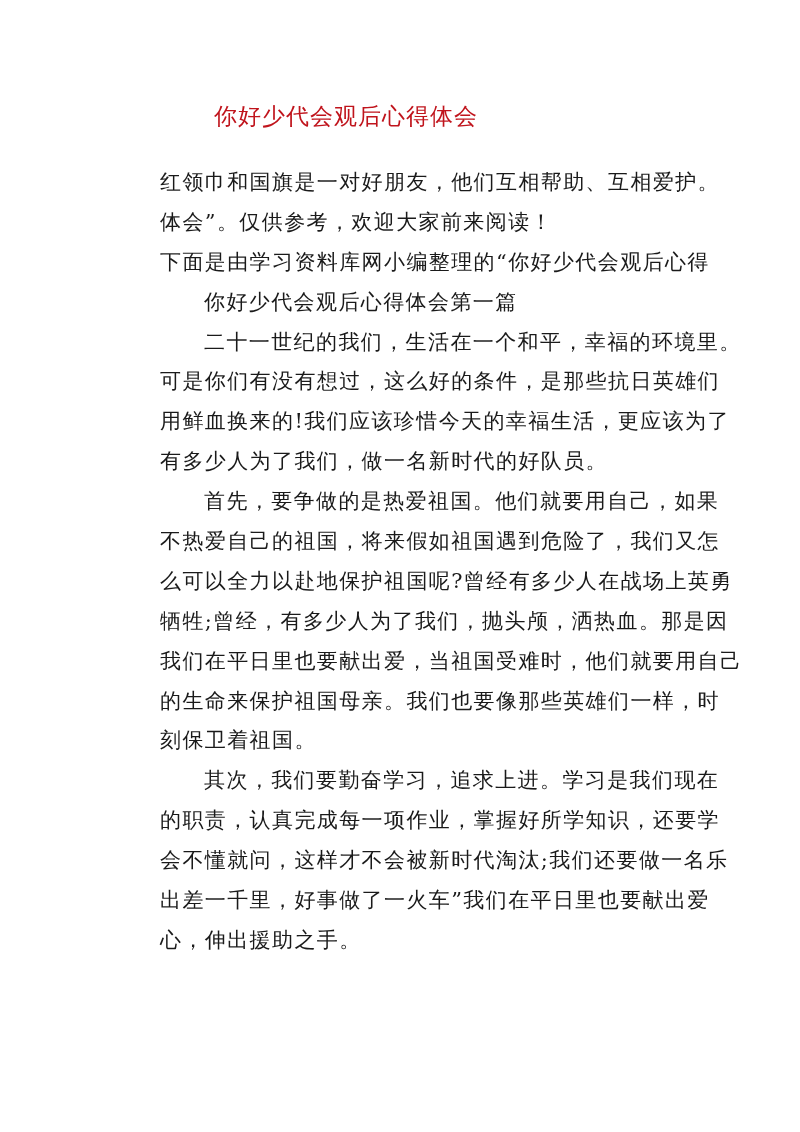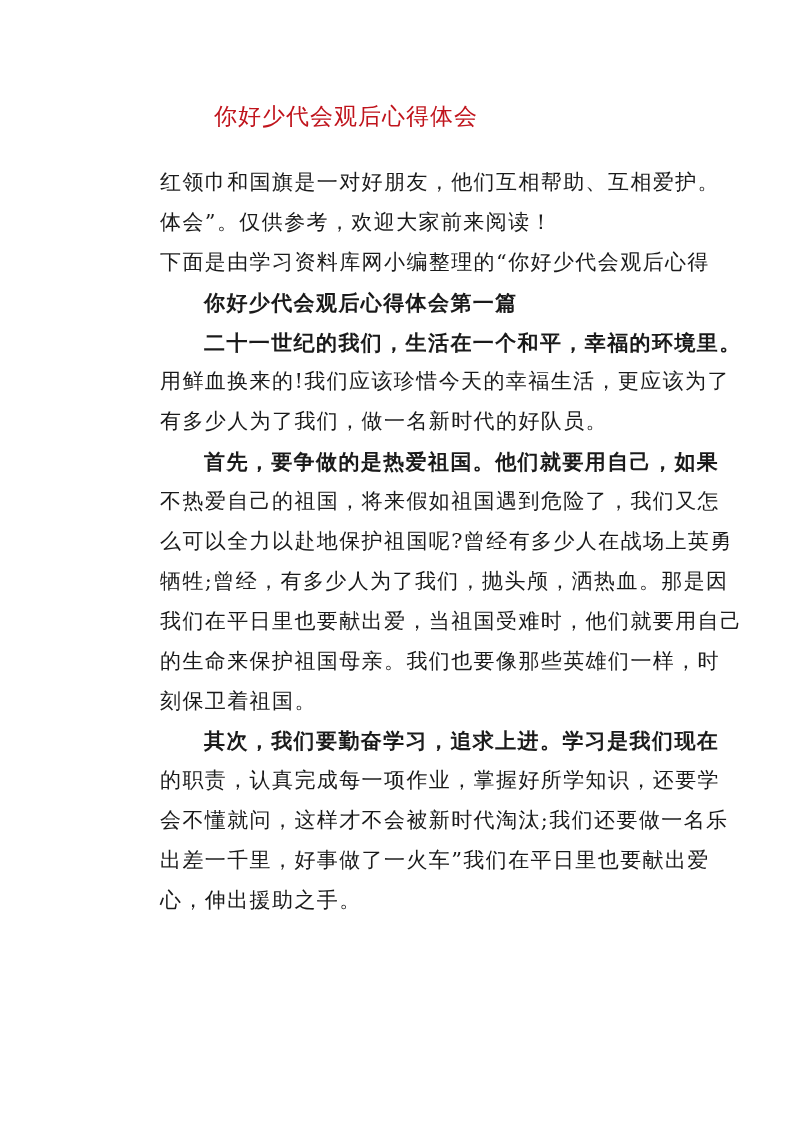--- a/index.html
+++ b/index.html
@@ -42,35 +42,35 @@
       letter-spacing: 1.4px;
       margin-left: 40px;
     }
     .line {
       display: block;
       white-space: nowrap;
       height: 39.9px;
     }
     .indent {
       padding-left: 44px;
-      font-weight: bold;
     }
   </style>
 </head>
 <body>
 
 <div class="page">
   <div class="title">你好少代会观后心得体会</div>
 
   <div class="body">
     <span class="line">红领巾和国旗是一对好朋友，他们互相帮助、互相爱护。</span>
     <span class="line">体会”。仅供参考，欢迎大家前来阅读！</span>
     <span class="line">下面是由学习资料库网小编整理的“你好少代会观后心得</span>
     <span class="line indent">你好少代会观后心得体会第一篇</span>
     <span class="line indent">二十一世纪的我们，生活在一个和平，幸福的环境里。</span>
+    <span class="line">可是你们有没有想过，这么好的条件，是那些抗日英雄们</span>
     <span class="line">用鲜血换来的!我们应该珍惜今天的幸福生活，更应该为了</span>
     <span class="line">有多少人为了我们，做一名新时代的好队员。</span>
     <span class="line indent">首先，要争做的是热爱祖国。他们就要用自己，如果</span>
     <span class="line">不热爱自己的祖国，将来假如祖国遇到危险了，我们又怎</span>
     <span class="line">么可以全力以赴地保护祖国呢?曾经有多少人在战场上英勇</span>
     <span class="line">牺牲;曾经，有多少人为了我们，抛头颅，洒热血。那是因</span>
     <span class="line">我们在平日里也要献出爱，当祖国受难时，他们就要用自己</span>
     <span class="line">的生命来保护祖国母亲。我们也要像那些英雄们一样，时</span>
     <span class="line">刻保卫着祖国。</span>
     <span class="line indent">其次，我们要勤奋学习，追求上进。学习是我们现在</span>

